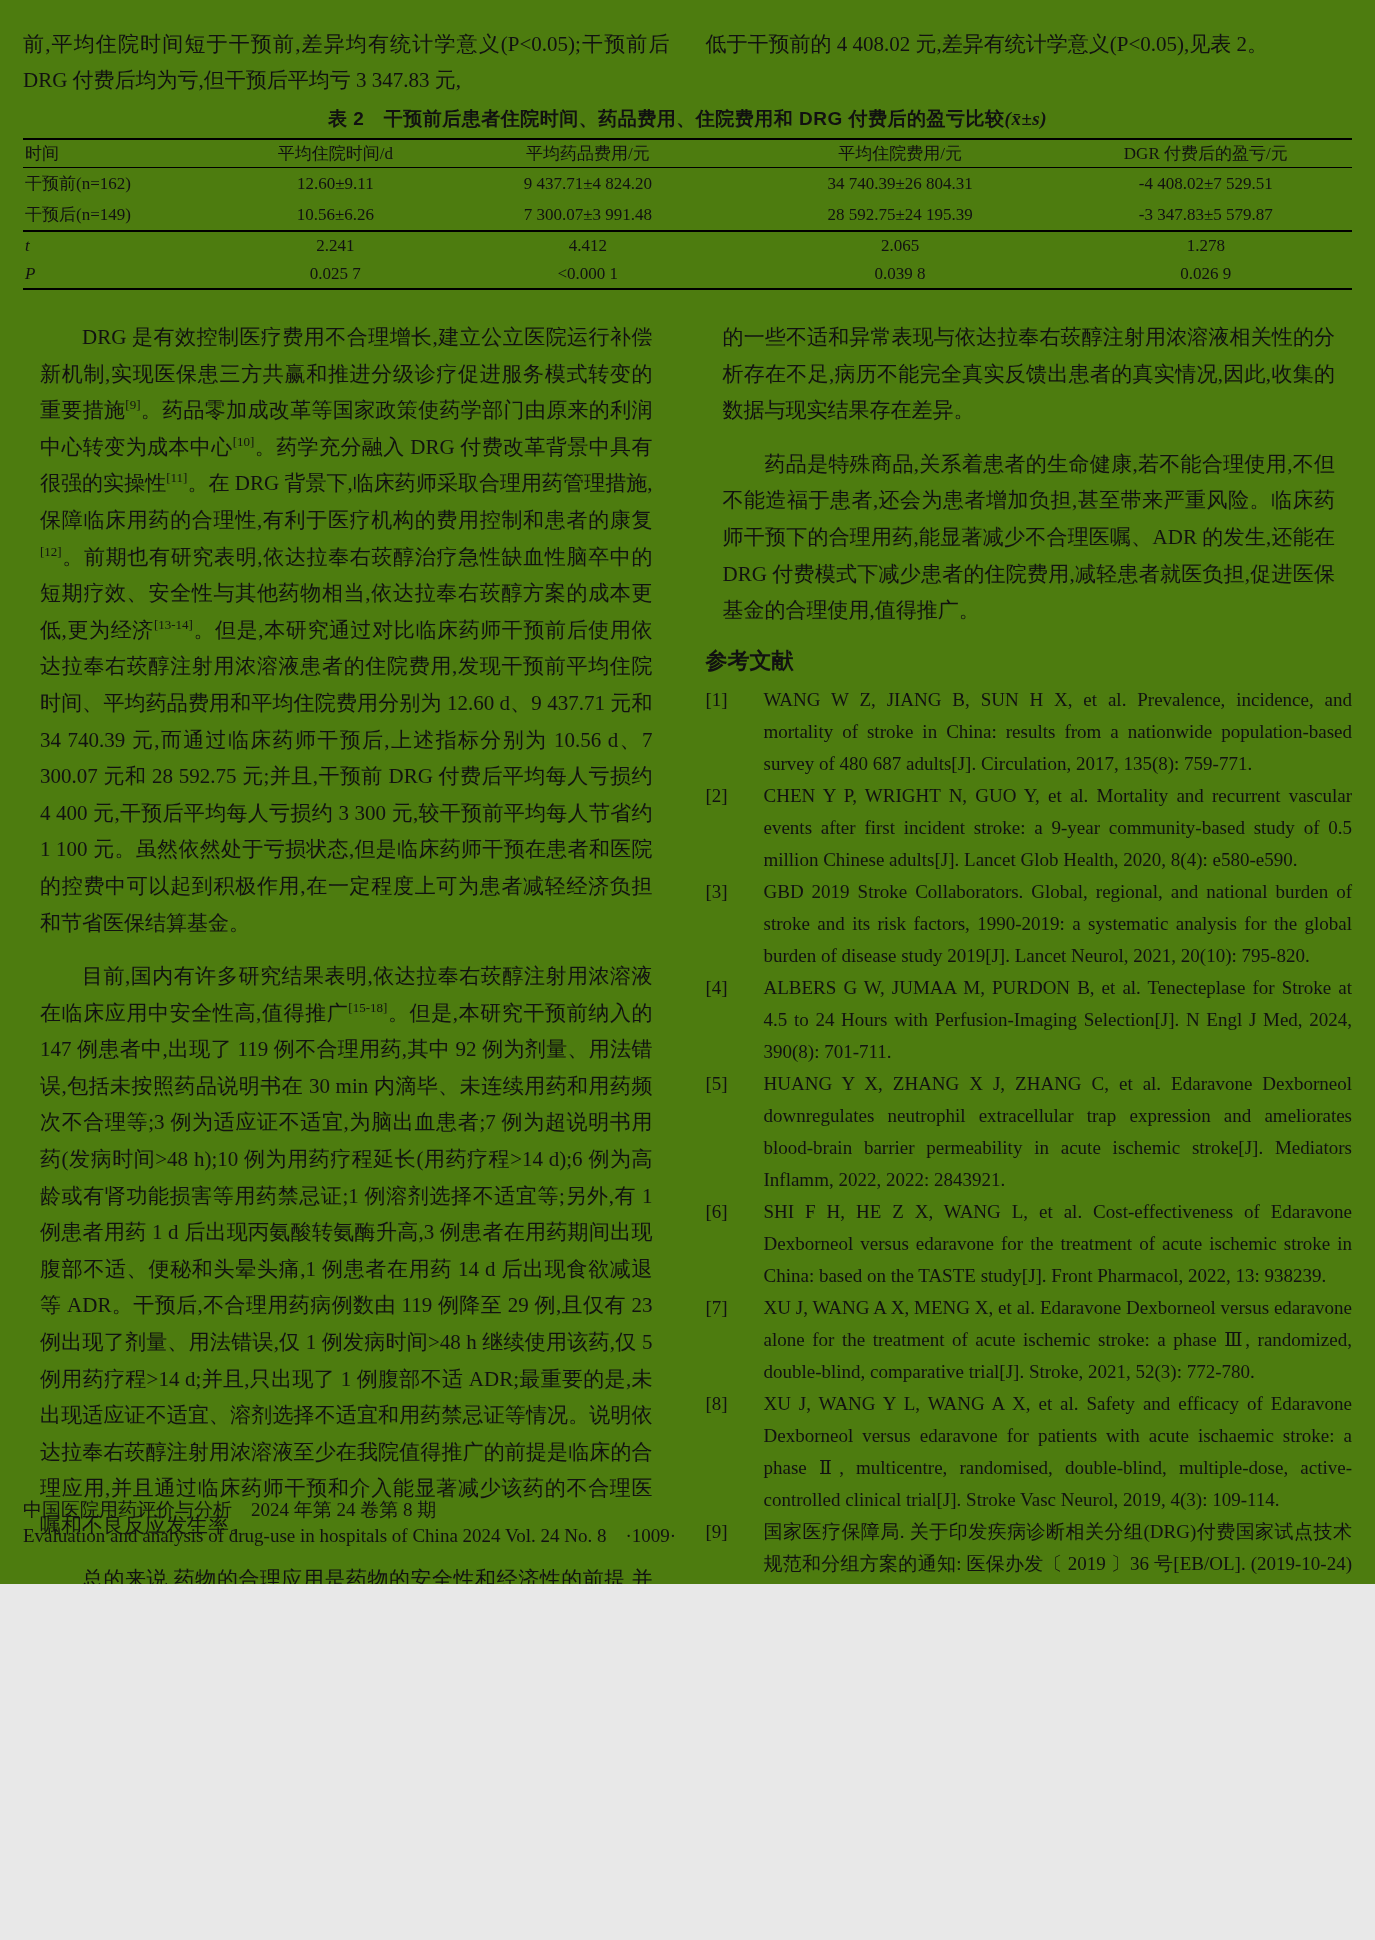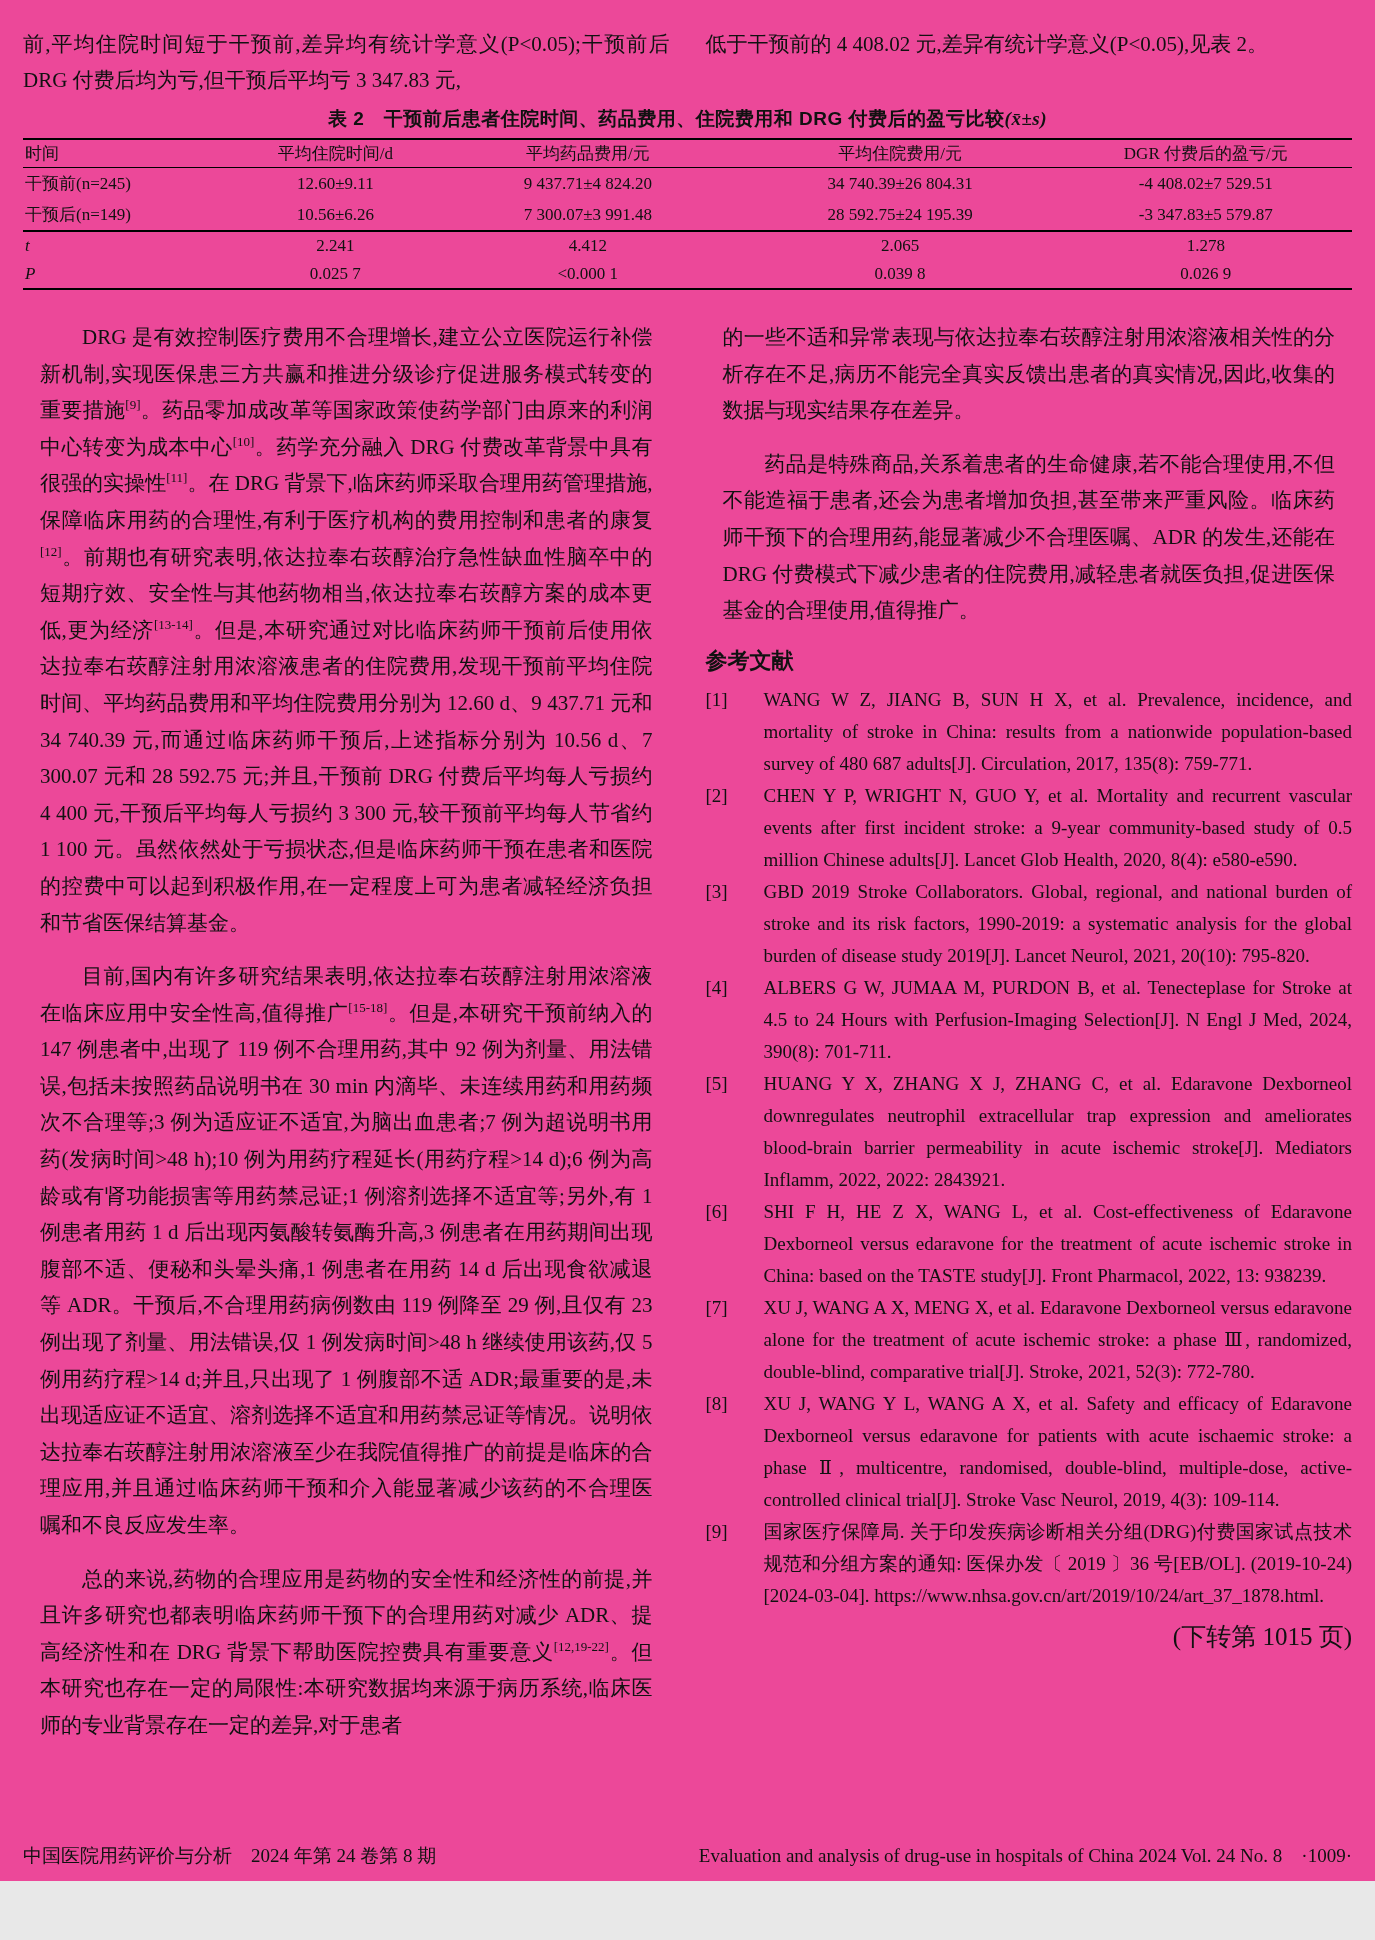--- a/index.html
+++ b/index.html
@@ -1,18 +1,18 @@
 <!DOCTYPE html>
 <html><head>
 <meta charset="utf-8">
 <style>
   html,body{margin:0;padding:0;background:#e8e8e8;}
   .page{
-    width:1375px;height:1881px;margin:0 auto;position:relative;
-    background:#ec4899;color:#111;overflow:hidden;
+    width:1375px;height:1584px;margin:0 auto;position:relative;
+    background:#4d7c0f;color:#111;overflow:hidden;
     font-family:"Liberation Serif","DejaVu Serif",serif;
   }
   .content{padding:26px 23px 0 23px;}
   
   .top-row{display:flex;gap:36px;}
   .top-col{width:calc(50% - 18px);font-size:21px;line-height:36px;text-align:justify;}
   
   .table-block{margin-top:8px;}
   .table-title{
     text-align:center;font-family:"Liberation Sans","DejaVu Sans",sans-serif;
@@ -48,22 +48,22 @@
   .refs-heading{
     font-family:"Liberation Sans","DejaVu Sans",sans-serif;
     font-weight:700;font-size:22px;margin:8px 0 8px 0;
   }
   .ref{display:flex;font-size:19px;line-height:32px;}
   .ref-num{width:58px;flex:none;}
   .ref-text{flex:1;text-align:justify;word-break:break-word;}
   .continuation{text-align:right;font-size:25px;line-height:34px;margin-top:8px;}
   
   .footer{
-    position:absolute;left:23px;right:23px;bottom:12px;
-    display:flex;justify-content:space-between;align-items:baseline;font-size:19px;
+    position:absolute;left:23px;right:23px;bottom:35px;
+    display:flex;justify-content:space-between;align-items:baseline;font-size:19px;flex-direction:column;
   }
 </style>
 </head>
 <body>
 
 <div class="page">
   <div class="content">
 
     <div class="top-row">
       <div class="top-col">前,平均住院时间短于干预前,差异均有统计学意义(P&lt;0.05);干预前后 DRG 付费后均为亏,但干预后平均亏 3 347.83 元,</div>
@@ -79,21 +79,21 @@
           <tr>
             <th>时间</th>
             <th>平均住院时间/d</th>
             <th>平均药品费用/元</th>
             <th>平均住院费用/元</th>
             <th>DGR 付费后的盈亏/元</th>
           </tr>
         </thead>
         <tbody>
             <tr>
-              <td>干预前(n=245)</td>
+              <td>干预前(n=162)</td>
               <td>12.60±9.11</td>
               <td>9 437.71±4 824.20</td>
               <td>34 740.39±26 804.31</td>
               <td>-4 408.02±7 529.51</td>
             </tr>
             <tr>
               <td>干预后(n=149)</td>
               <td>10.56±6.26</td>
               <td>7 300.07±3 991.48</td>
               <td>28 592.75±24 195.39</td>

